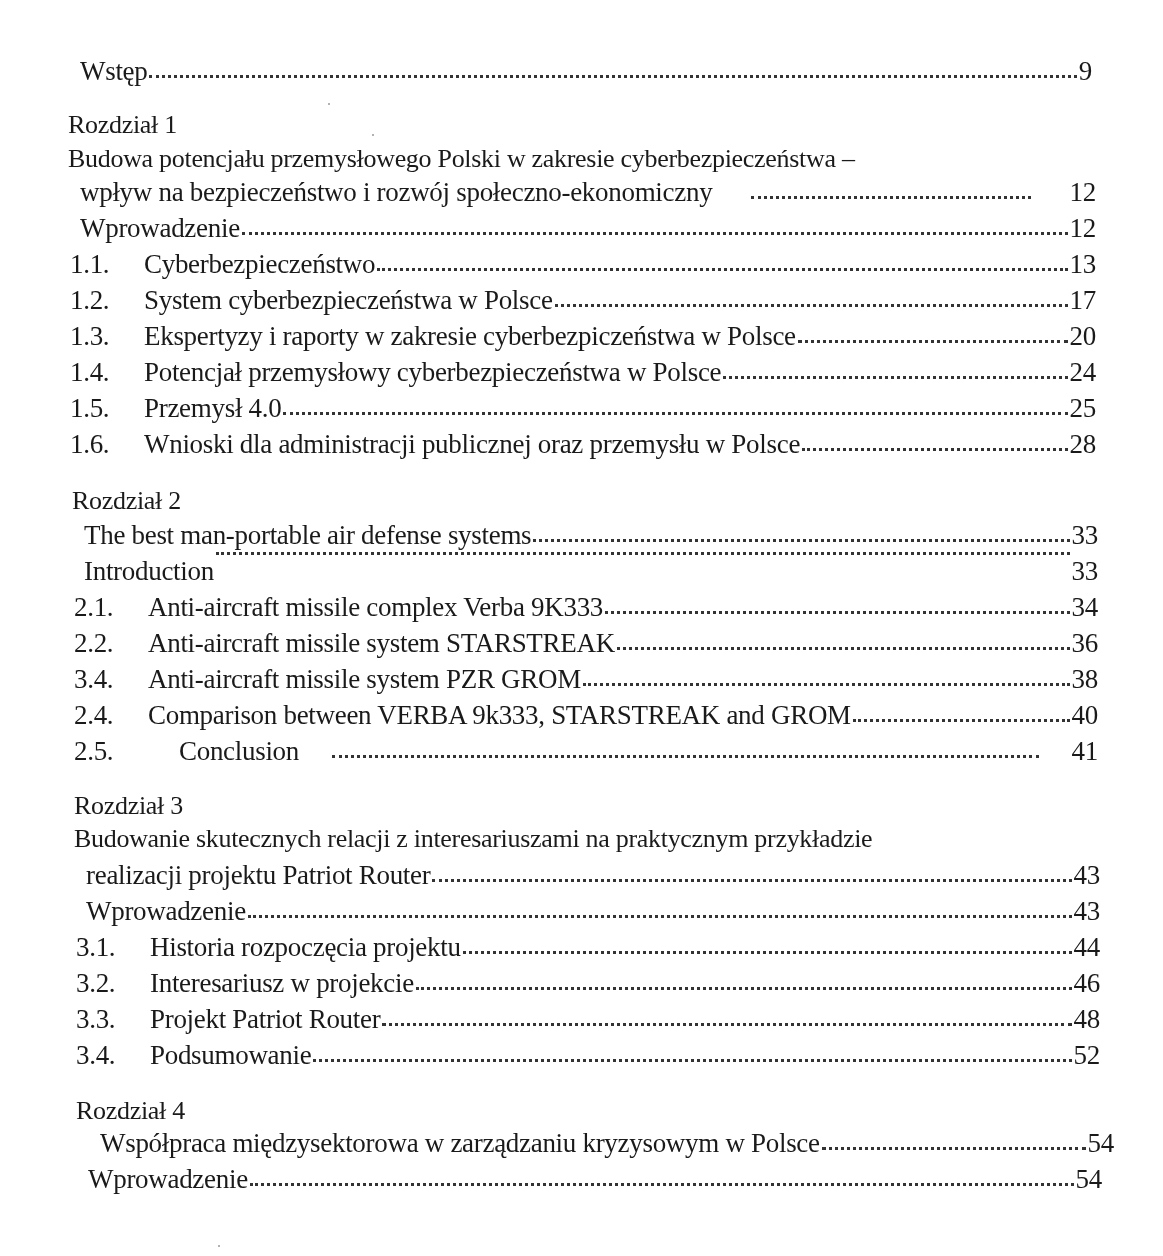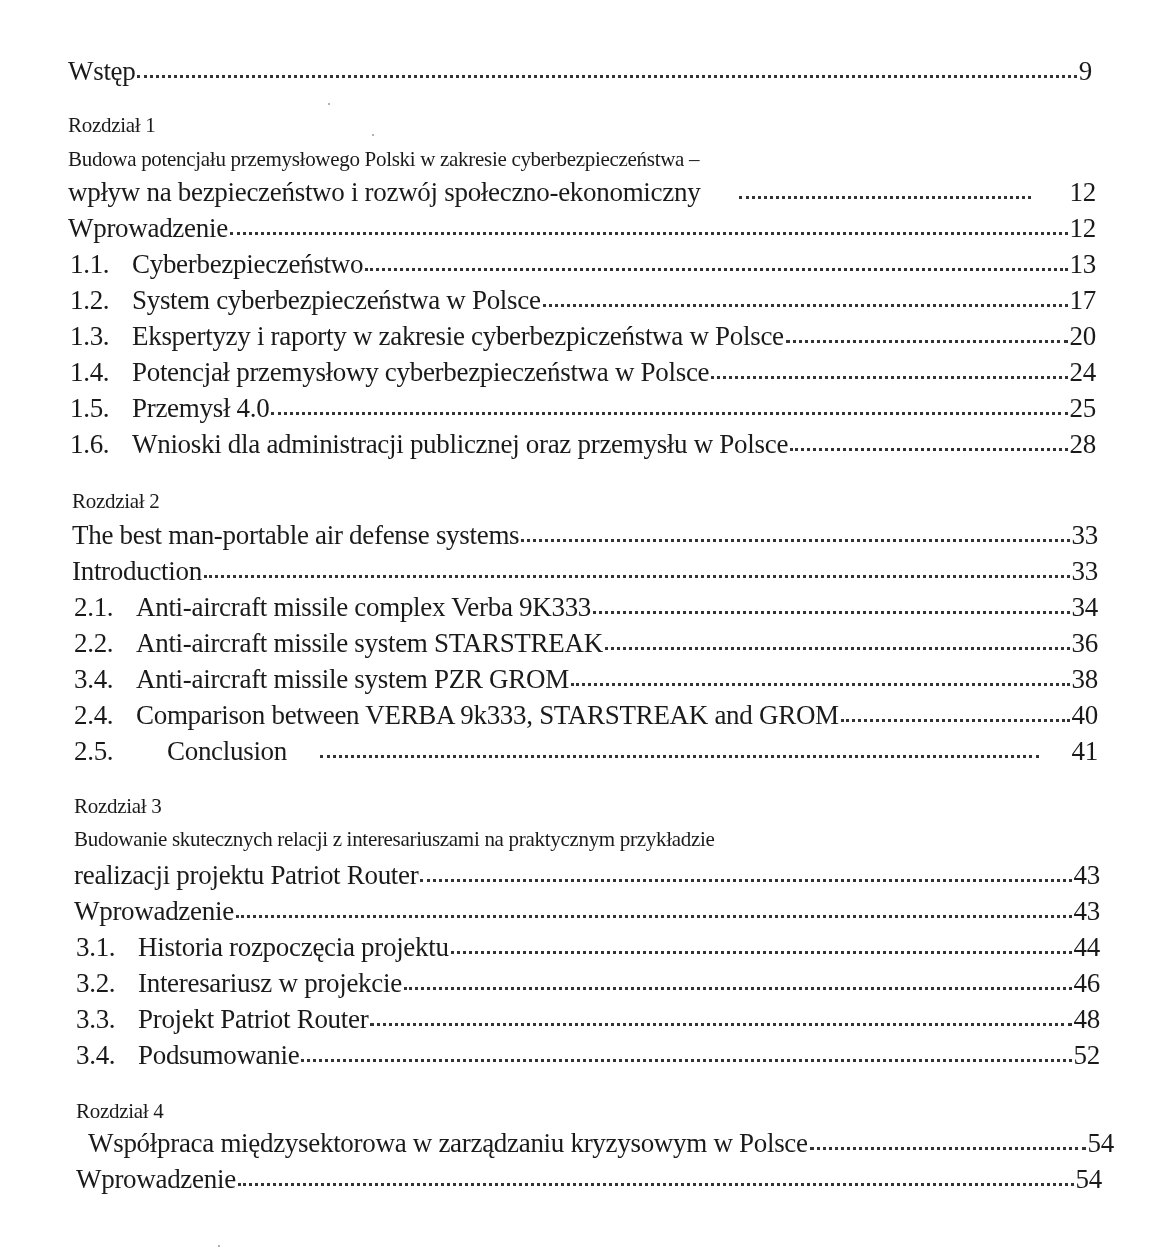--- a/index.html
+++ b/index.html
@@ -8,28 +8,28 @@
       font-family: "Liberation Serif", "DejaVu Serif", serif;
       color: #1a1a1a;
     }
     .page { position: absolute; left: 0; top: 0; width: 1163px; height: 1256px; }
     .line {
       position: absolute; display: flex; align-items: baseline;
       font-size: 27px; line-height: 34px; white-space: nowrap;
       letter-spacing: -0.3px;
     }
     .line .num { display: inline-block; width: 62px; flex: none; }
-    .line .title { flex: none; }
+    .line .title { flex: none; margin-left: 12px; }
     .line .dots {
       flex: 1 1 auto; overflow: hidden; margin: 0 2px;
       border-bottom: 3px dotted #333; height: 0; align-self: baseline;
       position: relative; top: -2px;
     }
     .line .page-no { flex: none; }
-    .plain { position: absolute; font-size: 21px; line-height: 34px; white-space: nowrap; letter-spacing: -0.3px; }
+    .plain { position: absolute; font-size: 26px; line-height: 34px; white-space: nowrap; letter-spacing: -0.3px; }
     .speck { position: absolute; width: 2px; height: 2px; background: #999; border-radius: 1px; }
   </style>
 </head>
 <body>
 
 <div class="page">
 
   <div class="line" style="left:68px; top:54px; width:1024px;">
     <span class="title">Wstęp</span>
     <span class="dots"></span>
@@ -84,21 +84,21 @@
     <span class="dots"></span>
     <span class="page-no">28</span>
   </div>
 
   <div class="plain" style="left:72px; top:484px;">Rozdział 2</div>
   <div class="line" style="left:72px; top:518px; width:1026px;">
     <span class="title">The best man-portable air defense systems</span>
     <span class="dots"></span>
     <span class="page-no">33</span>
   </div>
-  <div class="line" style="left:72px; top:554px; width:1026px;">
+  <div class="line" style="left:72px; top:554px; width:1026px;align-items:flex-end;">
     <span class="title">Introduction</span>
     <span class="dots"></span>
     <span class="page-no">33</span>
   </div>
   <div class="line" style="left:74px; top:590px; width:1024px;">
     <span class="num">2.1.</span>
     <span class="title">Anti-aircraft missile complex Verba 9K333</span>
     <span class="dots"></span>
     <span class="page-no">34</span>
   </div>

